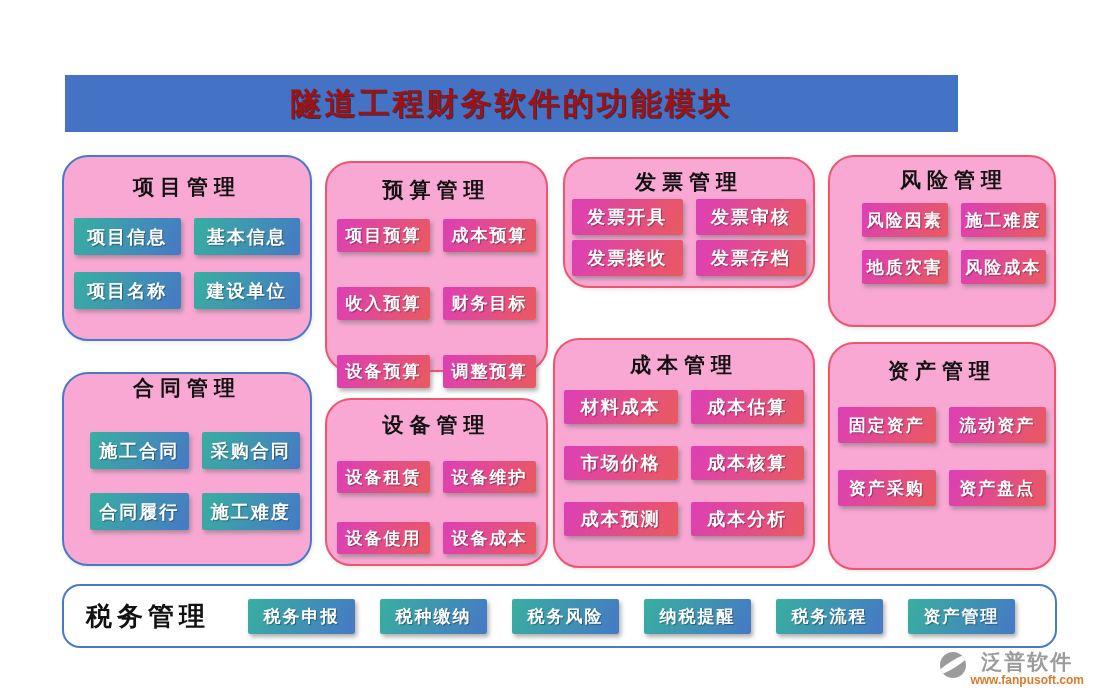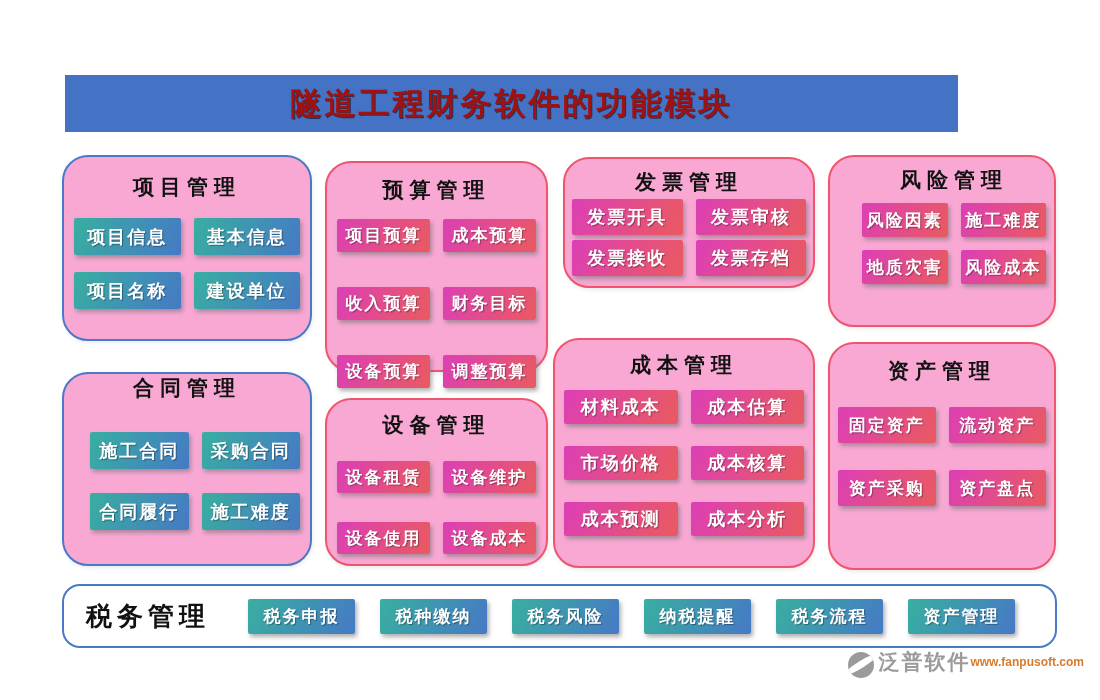--- a/index.html
+++ b/index.html
@@ -77,21 +77,21 @@
     padding:0 22px;}
   .taxbar h2{font-size:26px;font-weight:600;color:#111;letter-spacing:5px;margin-right:38px;}
   .tax-btns{display:flex;gap:25px;flex:1;}
   .tax-btns .mod-btn{width:107px;height:35px;font-size:17px;}
 
   .brand{position:absolute;right:16px;top:651px;display:flex;align-items:flex-start;gap:4px;}
   .brand-icon{width:26px;height:26px;border-radius:50%;background:var(--brand-gray);
     position:relative;overflow:hidden;flex:0 0 auto;margin-top:1px;}
   .brand-icon::after{content:"";position:absolute;left:-6px;top:9px;width:38px;height:7px;
     background:#fff;border-radius:50%;transform:rotate(-32deg);}
-  .brand-text{display:flex;flex-direction:row;align-items:center;}
+  .brand-text{display:flex;flex-direction:column;align-items:center;}
   .brand-name{color:var(--brand-gray);font-size:21px;font-weight:700;letter-spacing:2px;line-height:1.05;}
   .brand-url{color:var(--url-orange);font-size:12px;font-weight:700;
     font-family:"Liberation Sans","DejaVu Sans",sans-serif;}
 </style>
 </head>
 <body>
 
 <div class="stage">
 
   <div class="banner">

